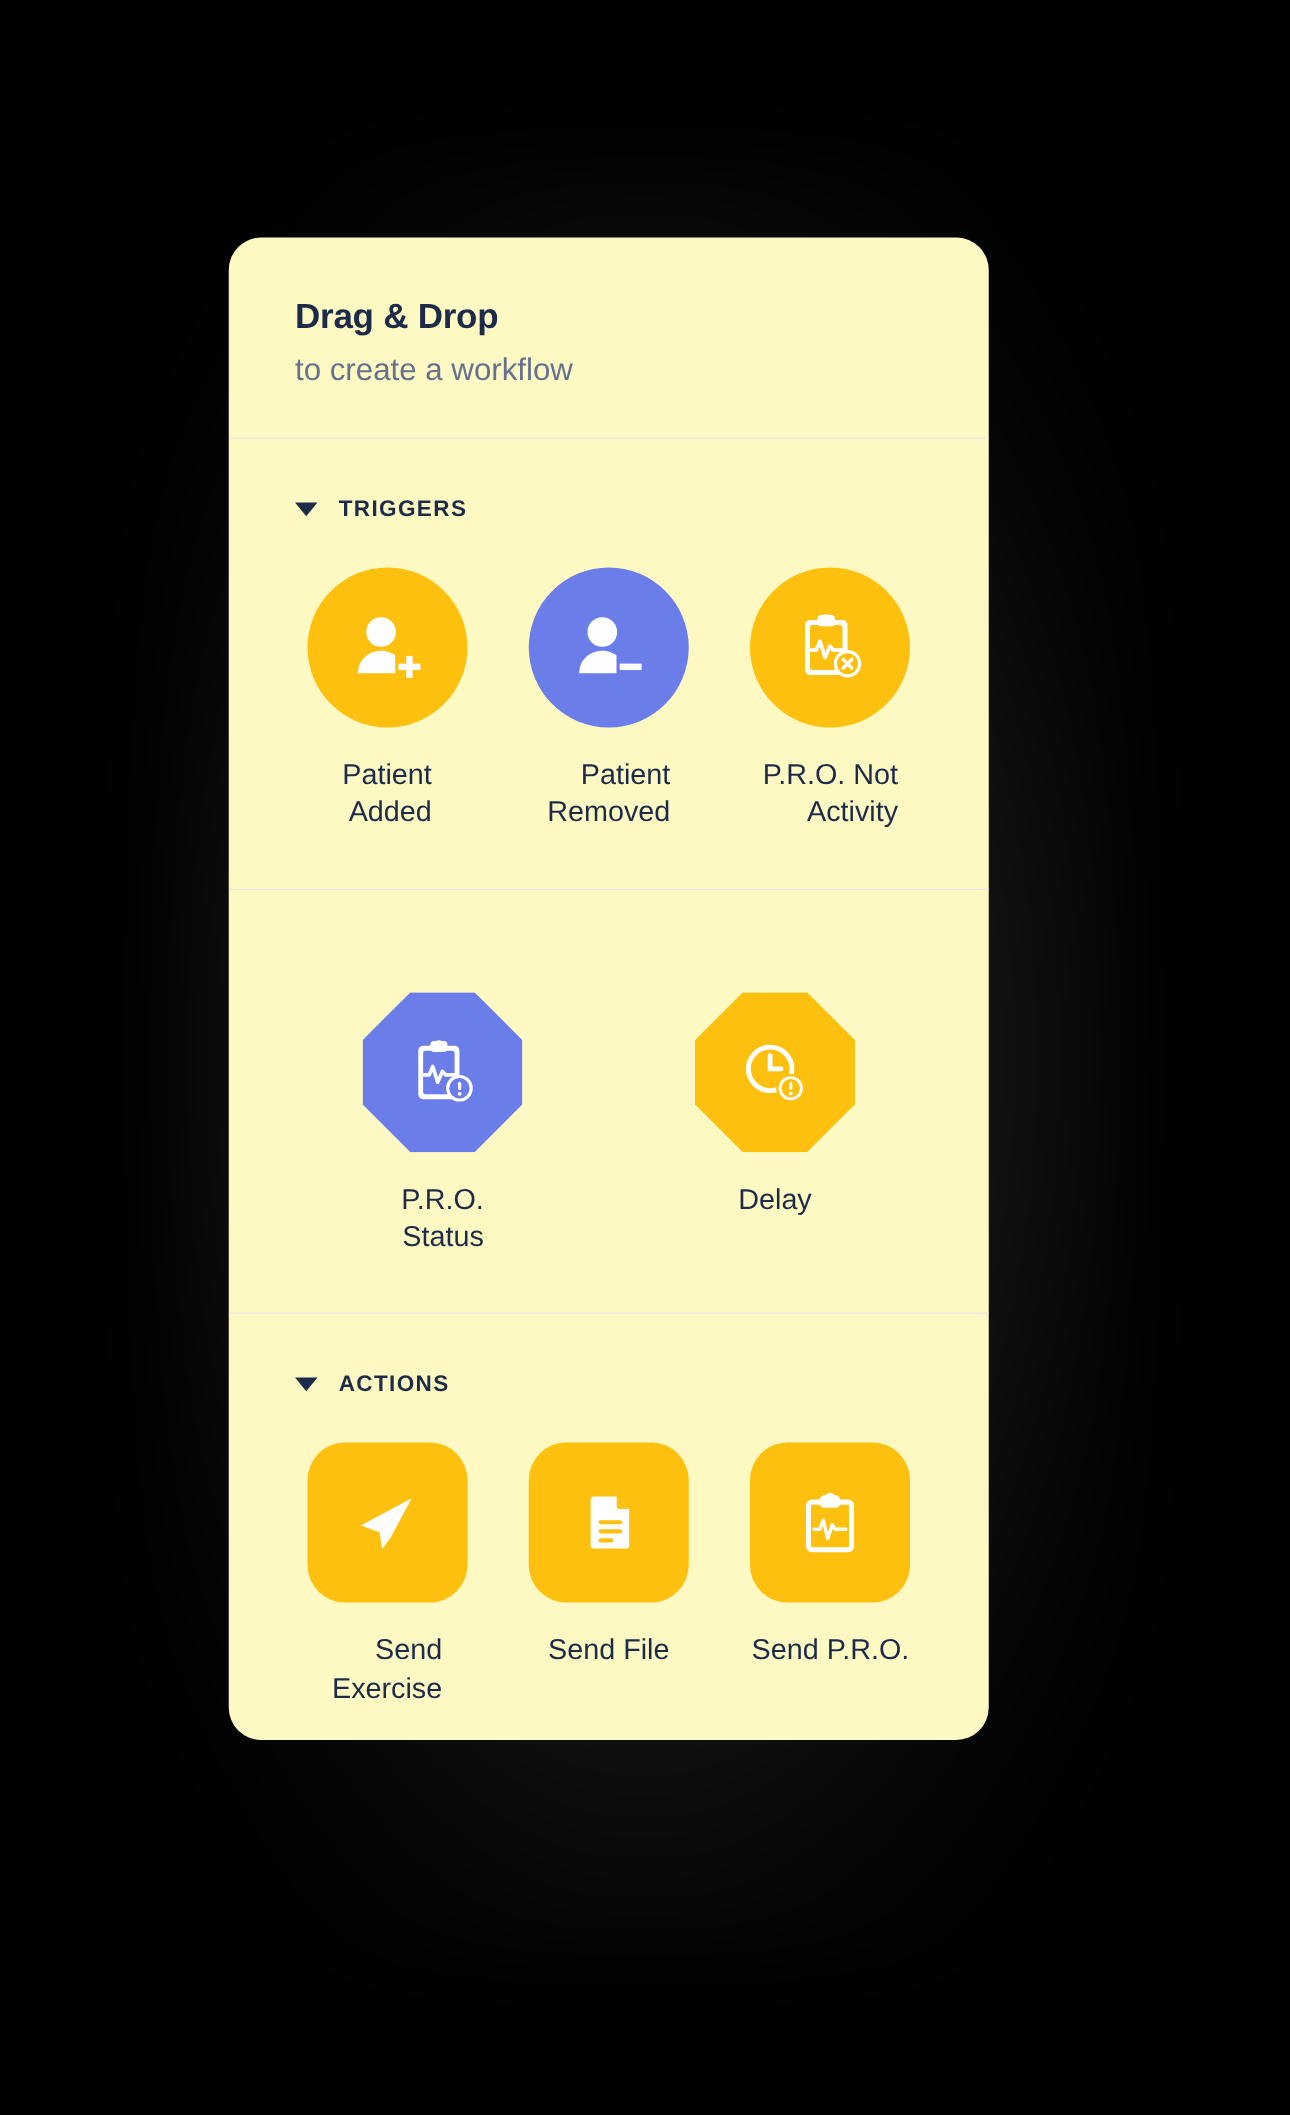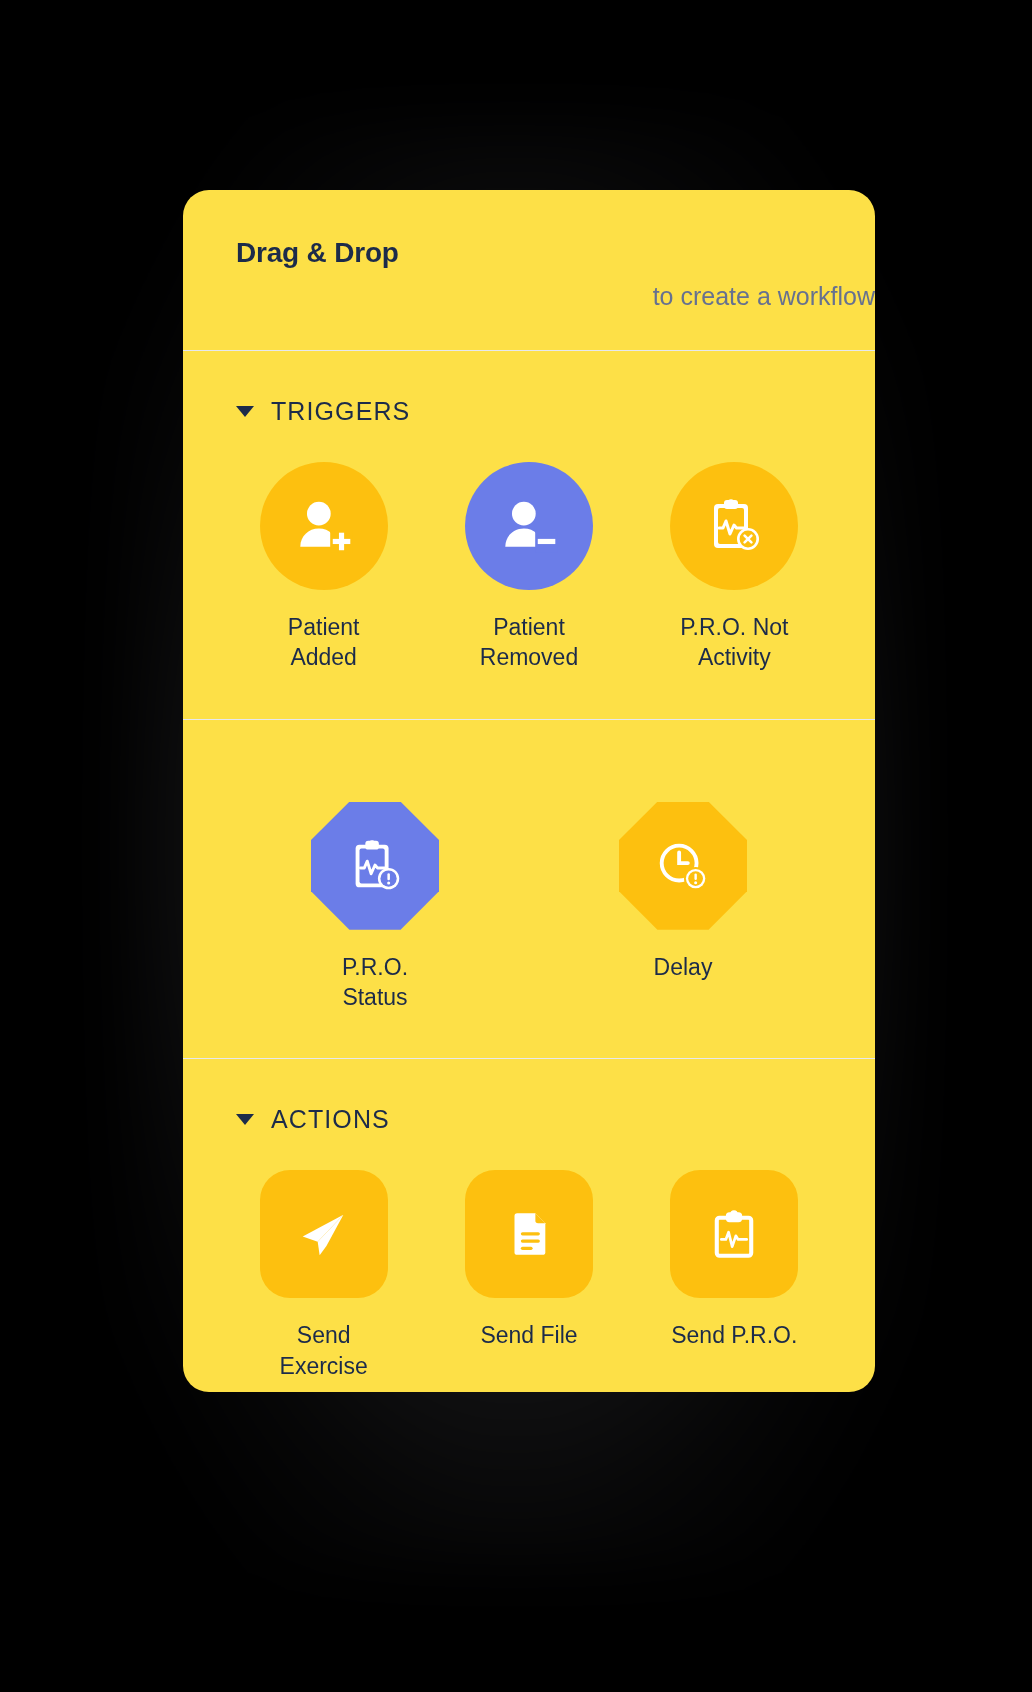--- a/index.html
+++ b/index.html
@@ -32,23 +32,23 @@
                 rgba(28,28,30,0.80) 42%,
                 rgba(14,14,15,0.45) 68%,
                 rgba(0,0,0,0.0) 86%);
     filter: blur(28px);
   }
 
   .card {
     position: absolute;
     left: 183px;
     top: 190px;
-    width: 692px;
+    width: 608px;
     height: 1202px;
-    background: #fde047;
+    background: #fef9c3;
     border-radius: 26px;
     overflow: hidden;
   }
 
   
   .card-header {
     padding: 48px 0 0 53px;
     height: 160px;
   }
   .title {
@@ -57,21 +57,20 @@
     color: #1C2B4A;
     letter-spacing: -0.2px;
     line-height: 1.1;
   }
   .subtitle {
     font-size: 25px;
     font-weight: normal;
     color: #667190;
     margin-top: 14px;
     line-height: 1.1;
-    text-align: right;
   }
 
   .divider {
     height: 1px;
     background: #E6E8EE;
     width: 100%;
   }
 
   
   .section { padding: 46px 0 0 0; }
@@ -81,22 +80,22 @@
     padding-left: 53px;
     gap: 17px;
   }
   .caret {
     width: 0; height: 0;
     border-left: 9px solid transparent;
     border-right: 9px solid transparent;
     border-top: 11px solid #1C2B4A;
   }
   .section-title {
-    font-size: 25px;
-    font-weight: normal;
+    font-size: 18px;
+    font-weight: bold;
     color: #1C2B4A;
     letter-spacing: 1.1px;
     text-align: center;
   }
 
   .grid {
     display: flex;
     padding: 0 38px;
     margin-top: 36px;
   }
@@ -119,21 +118,21 @@
     clip-path: polygon(30% 0%, 70% 0%, 100% 30%, 100% 70%,
                        70% 100%, 30% 100%, 0% 70%, 0% 30%);
     border-radius: 14px;
   }
   .shape.rounded { border-radius: 30px; }
 
   .cell-label {
     margin-top: 22px;
     font-size: 23px;
     color: #1C2B4A;
-    text-align: center;
+    text-align: right;
     line-height: 1.32;
     max-width: 175px;
   }
 
   .section-spacer { height: 46px; }
 
   svg { display: block; }
 </style>
 </head>
 <body>

